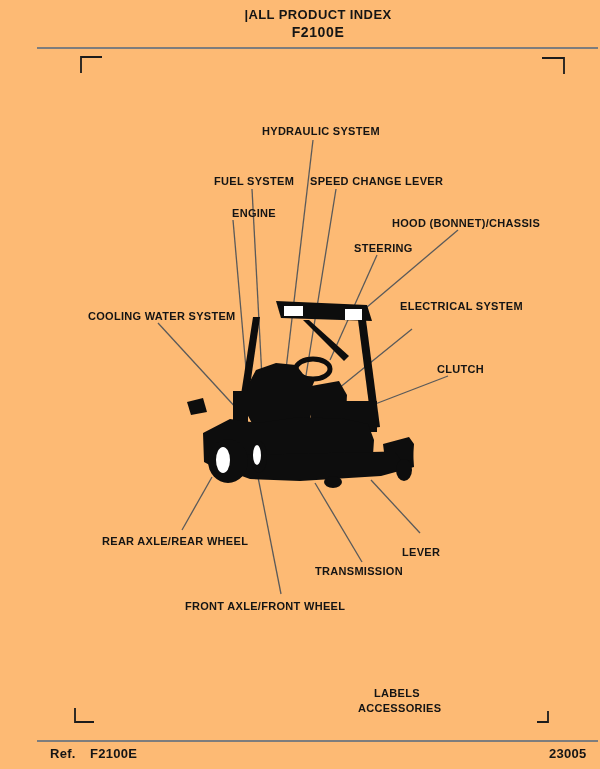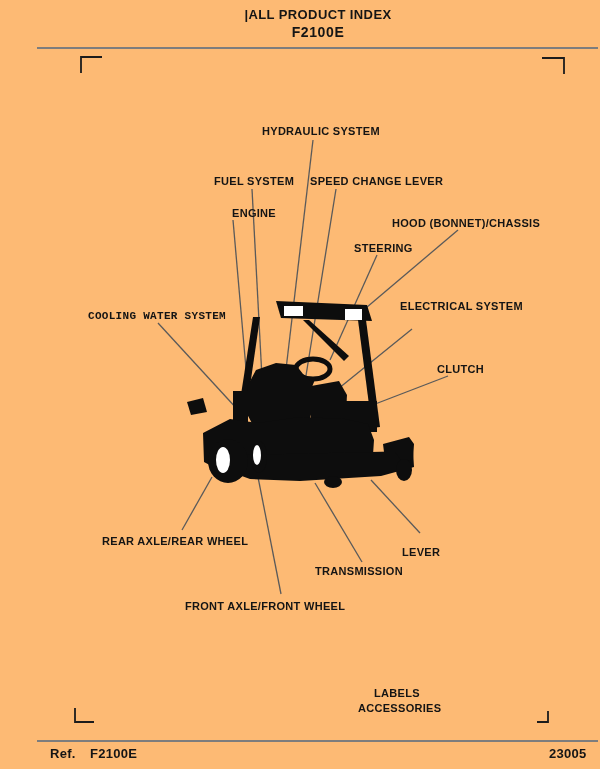--- a/index.html
+++ b/index.html
@@ -98,21 +98,21 @@
     </g>
   </svg>
 
   <div id="callouts">
       <div class="callout" style="left: 262px; top: 125px;">HYDRAULIC SYSTEM</div>
       <div class="callout" style="left: 214px; top: 175px;">FUEL SYSTEM</div>
       <div class="callout" style="left: 310px; top: 175px;">SPEED CHANGE LEVER</div>
       <div class="callout" style="left: 204px; top: 207px; padding-left: 28px;">ENGINE</div>
       <div class="callout" style="left: 392px; top: 217px;">HOOD (BONNET)/CHASSIS</div>
       <div class="callout" style="left: 354px; top: 242px;">STEERING</div>
-      <div class="callout" style="left: 88px; top: 310px; font-family: Liberation Mono, monospace;">COOLING WATER SYSTEM</div>
+      <div class="callout" style="left: 88px; top: 310px;">COOLING WATER SYSTEM</div>
       <div class="callout" style="left: 400px; top: 300px;">ELECTRICAL SYSTEM</div>
       <div class="callout" style="left: 437px; top: 363px; text-align: center;">CLUTCH</div>
       <div class="callout" style="left: 102px; top: 535px;">REAR AXLE/REAR WHEEL</div>
       <div class="callout" style="left: 402px; top: 546px;">LEVER</div>
       <div class="callout" style="left: 315px; top: 565px;">TRANSMISSION</div>
       <div class="callout" style="left: 185px; top: 600px;">FRONT AXLE/FRONT WHEEL</div>
       <div class="callout" style="left: 360px; top: 687px; margin-left: 14px;">LABELS</div>
       <div class="callout" style="left: 358px; top: 702px;">ACCESSORIES</div>
     </div>
 

